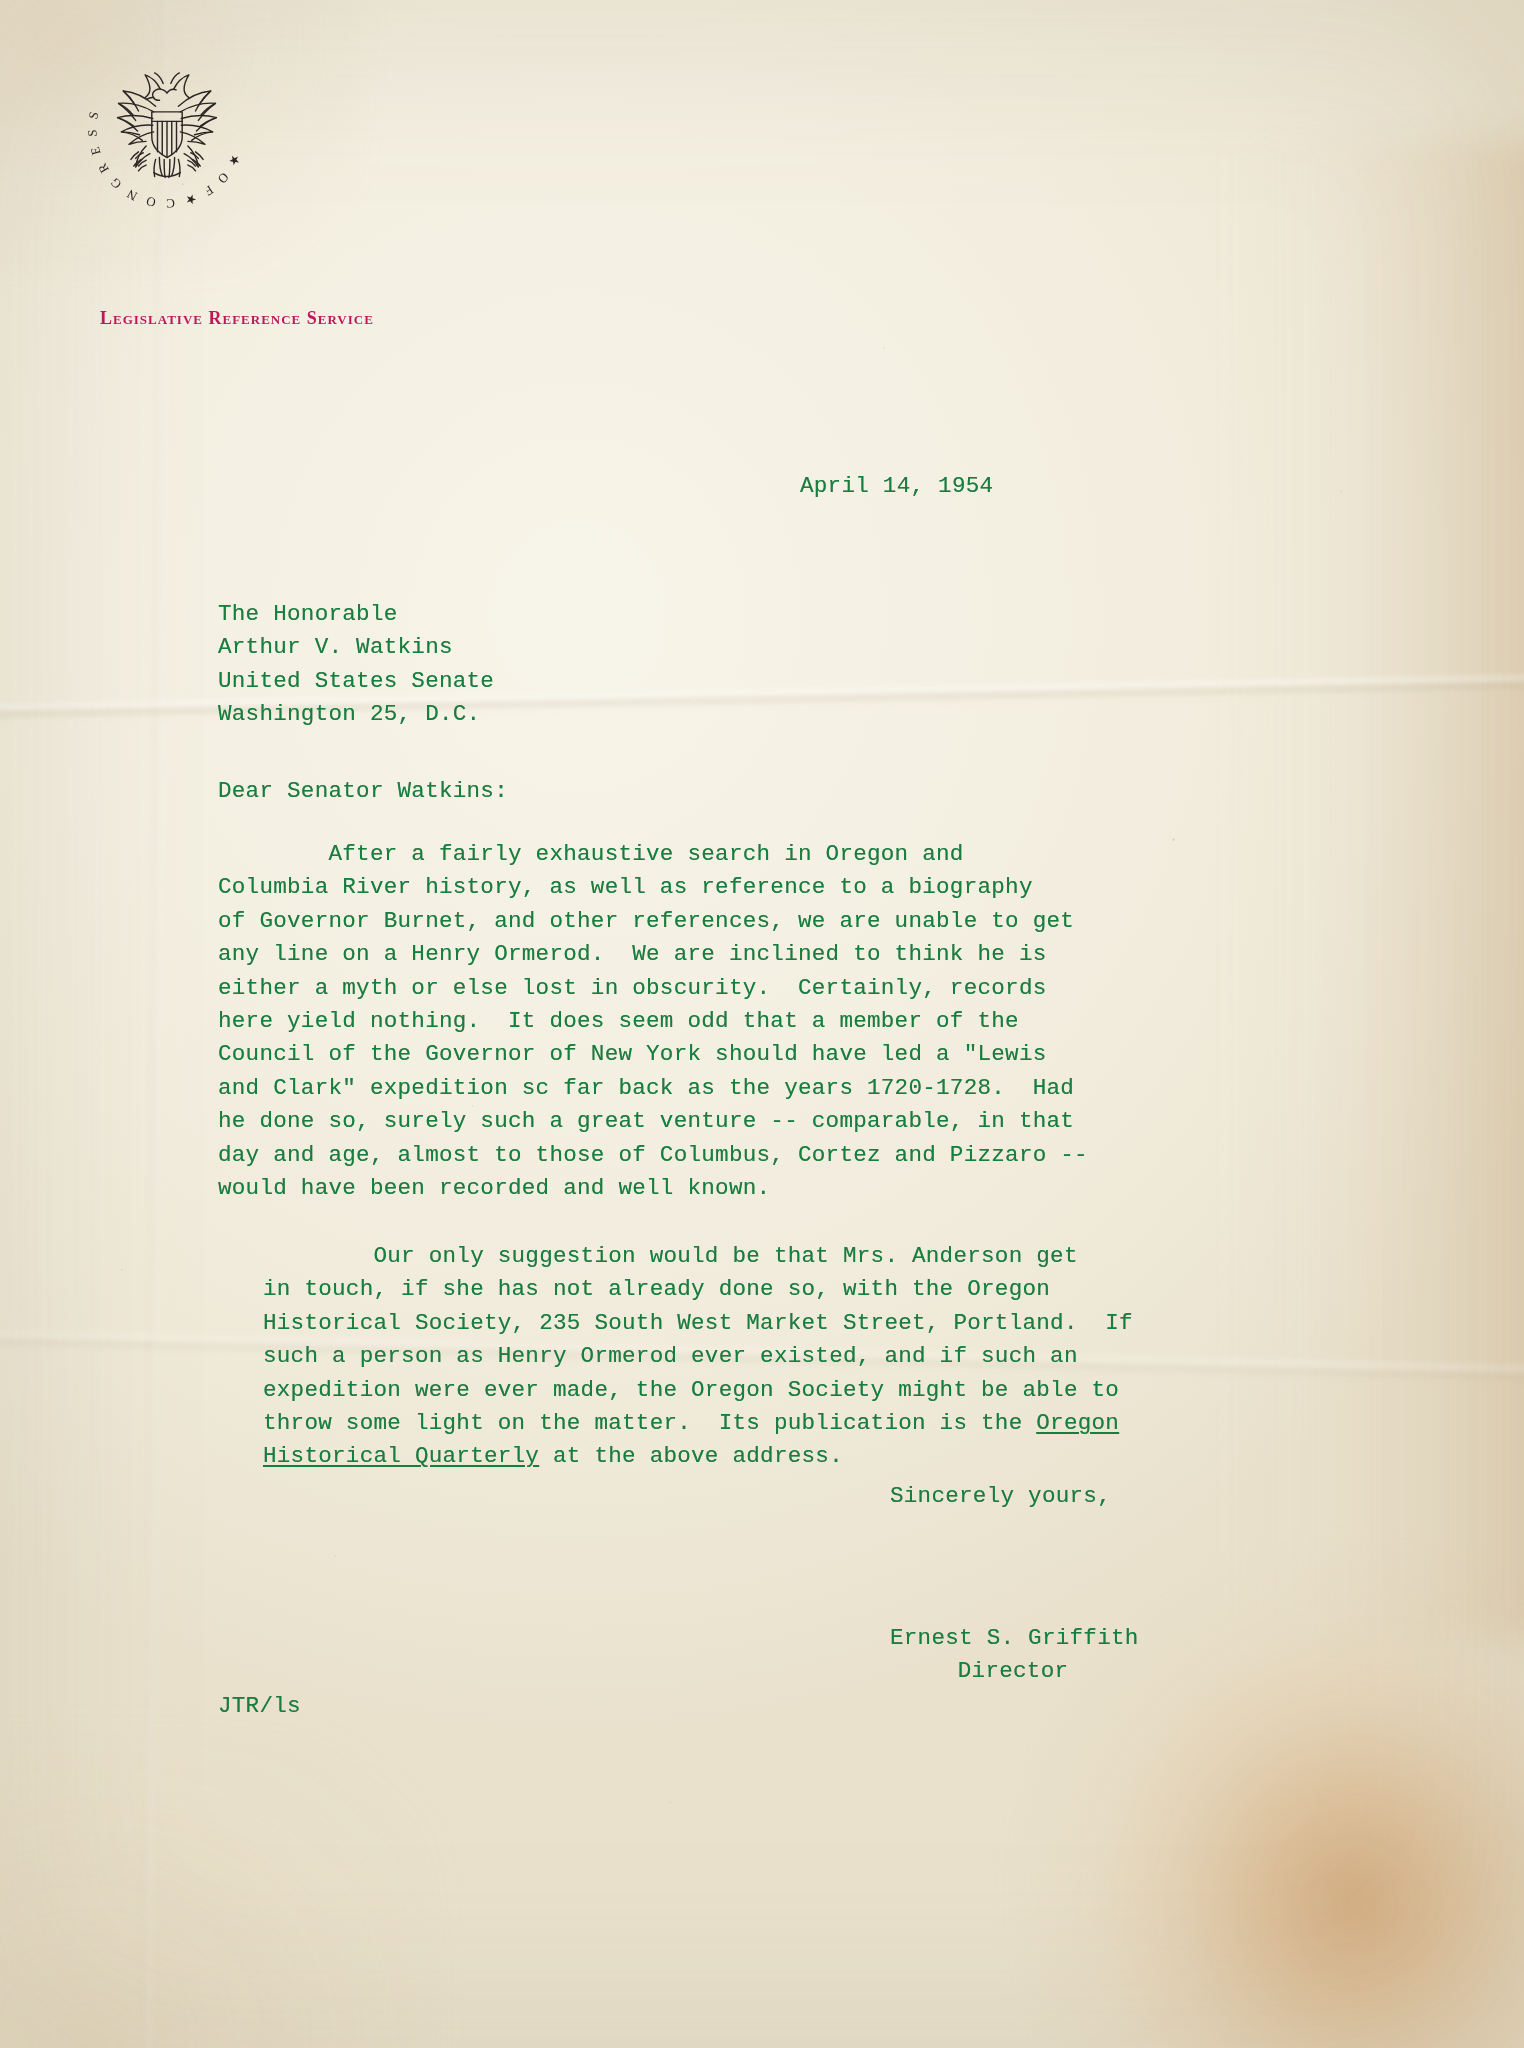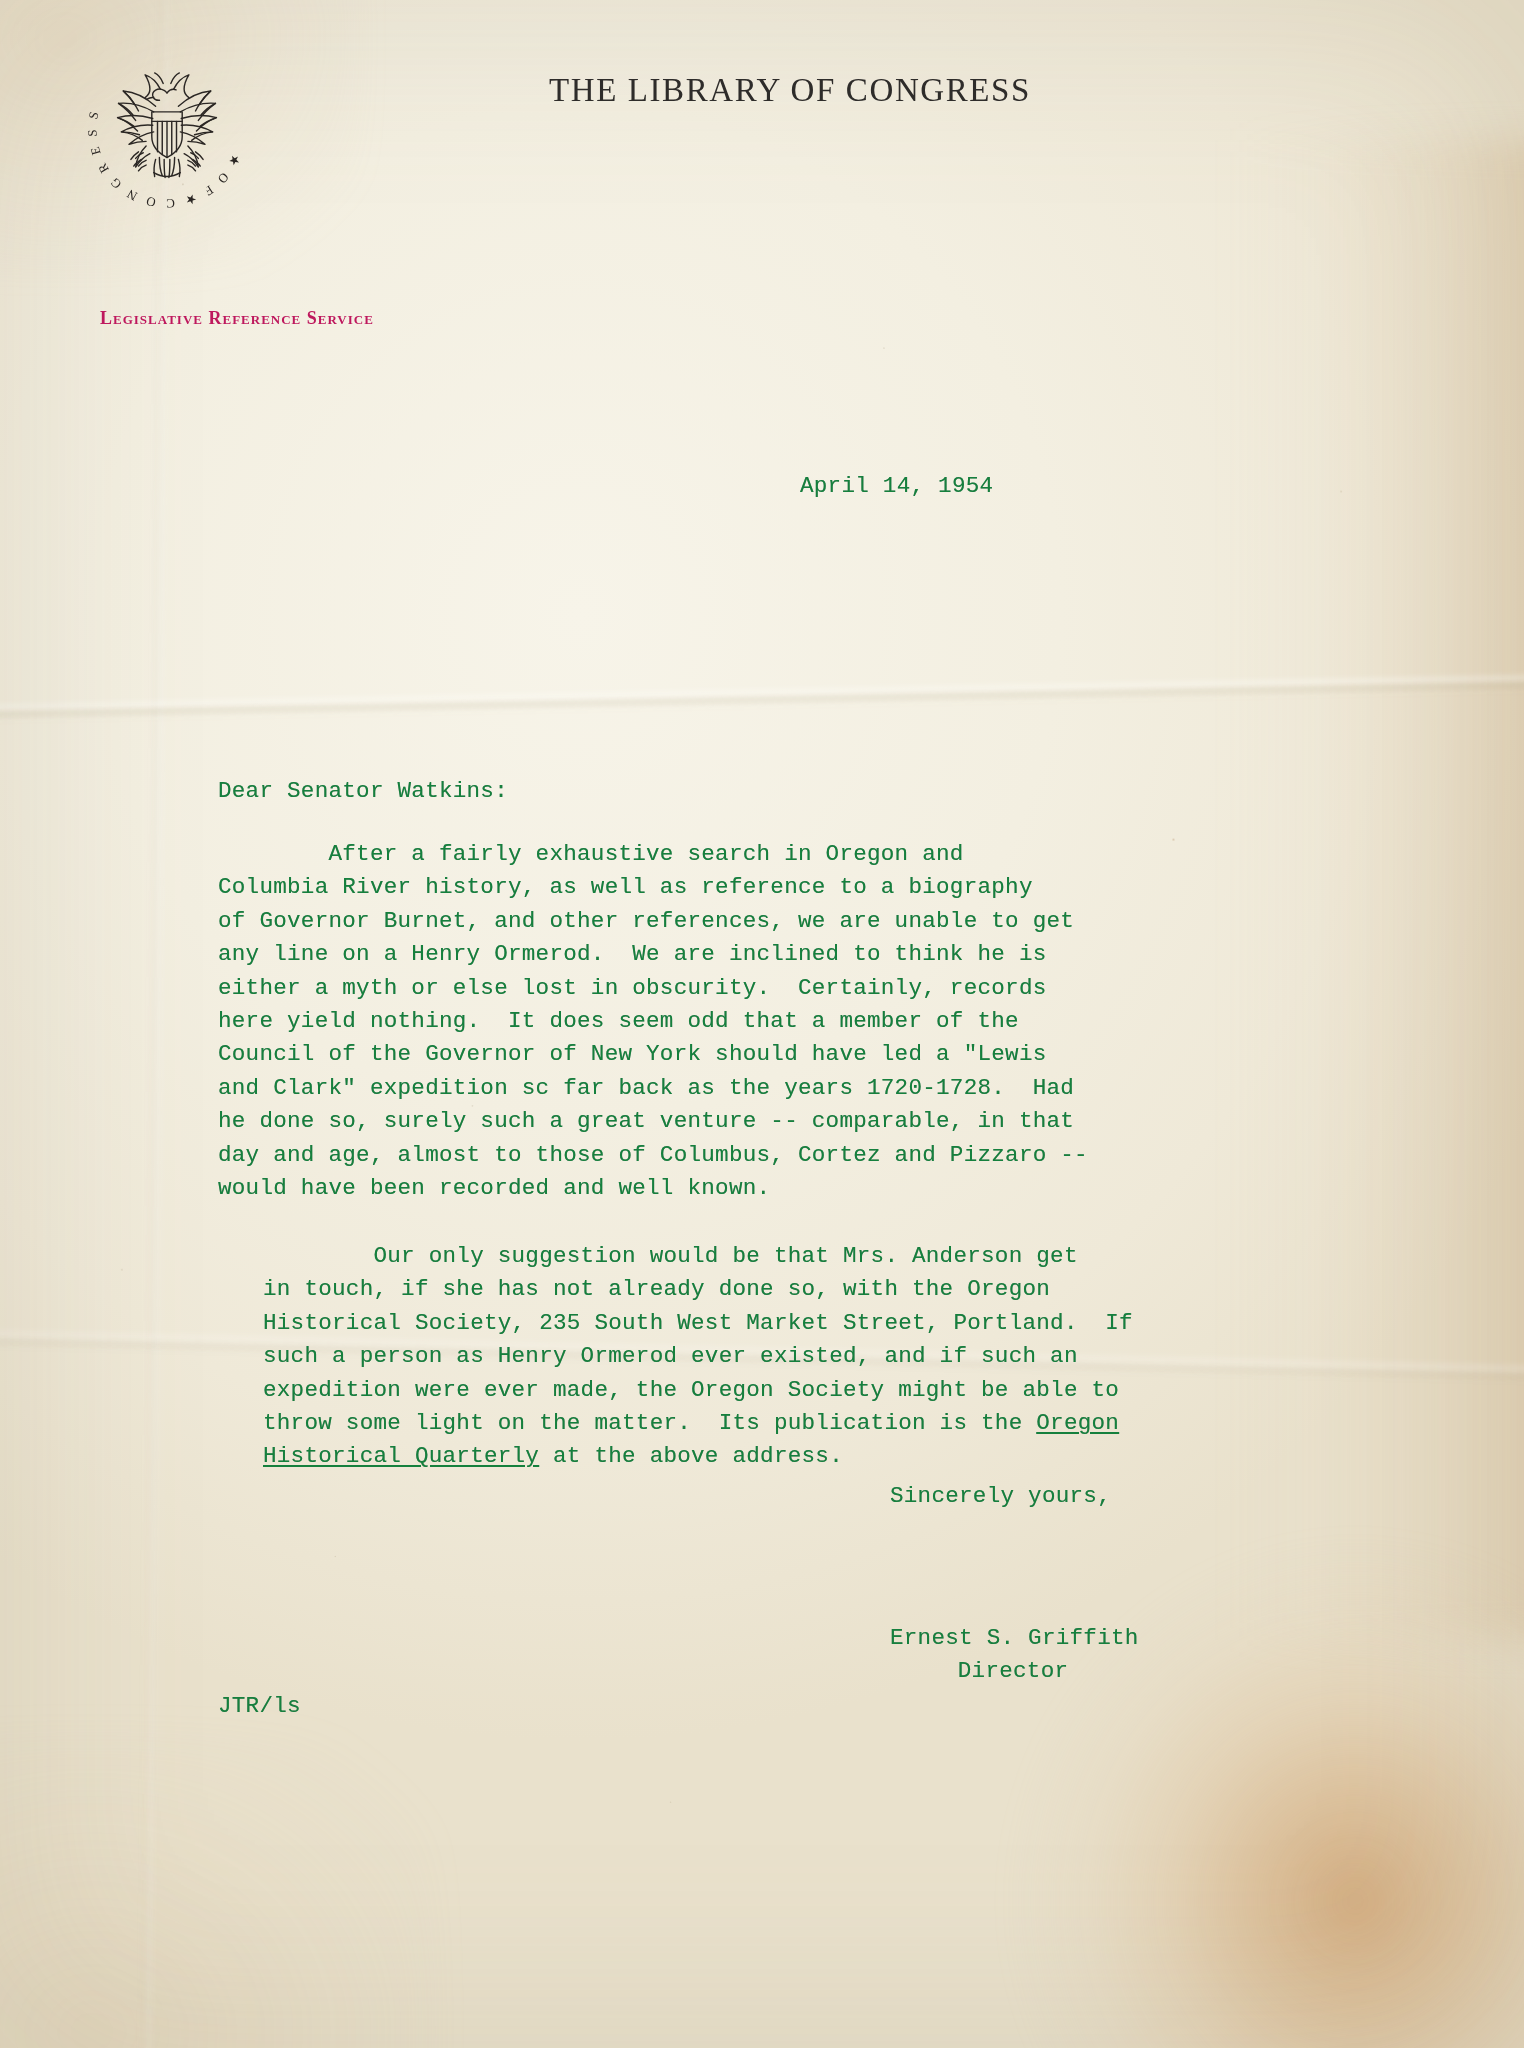--- a/index.html
+++ b/index.html
@@ -349,25 +349,28 @@
           <text>
             <textPath href="#ringpath" startOffset="55%" text-anchor="middle">★ O F ★ C O N G R E S S</textPath>
           </text>
           <text>
             <textPath href="#ringpath2" startOffset="55%" text-anchor="middle">★ T H E ★ L I B R A R Y</textPath>
           </text>
         </g>
       </svg>
     </div>
 
-    <div class="lh-title">THE LIBRARY OF CONGRESS</div>
     <div class="lh-division">Legislative Reference Service</div>
 
     <div class="tw date-line">April 14, 1954</div>
 
+    <div class="tw addressee"><span>The Honorable</span>
+<span>Arthur V. Watkins</span>
+<span>United States Senate</span>
+<span>Washington 25, D.C.</span></div>
 
     <div class="tw salutation">Dear Senator Watkins:</div>
 
     <div class="tw para para-1"><span>        After a fairly exhaustive search in Oregon and</span>
 <span>Columbia River history, as well as reference to a biography</span>
 <span>of Governor Burnet, and other references, we are unable to get</span>
 <span>any line on a Henry Ormerod.  We are inclined to think he is</span>
 <span>either a myth or else lost in obscurity.  Certainly, records</span>
 <span>here yield nothing.  It does seem odd that a member of the</span>
 <span>Council of the Governor of New York should have led a "Lewis</span>

